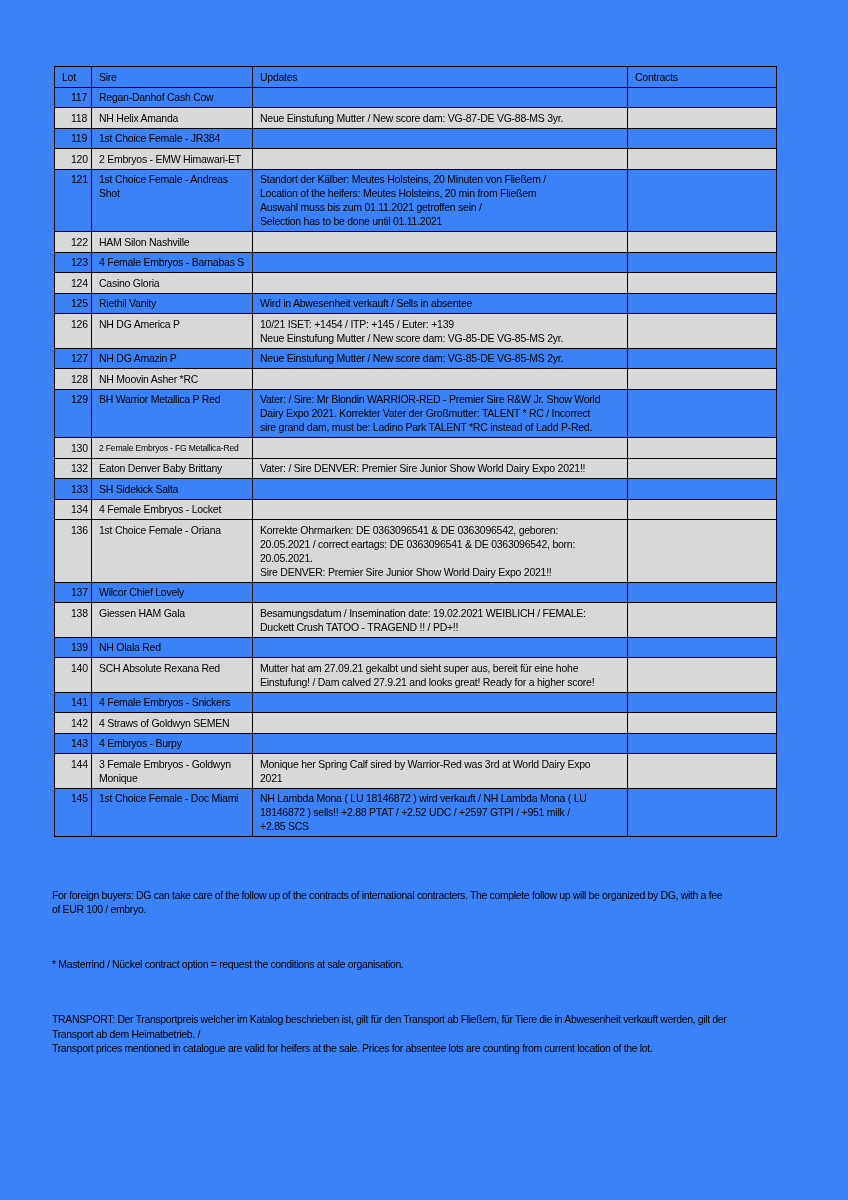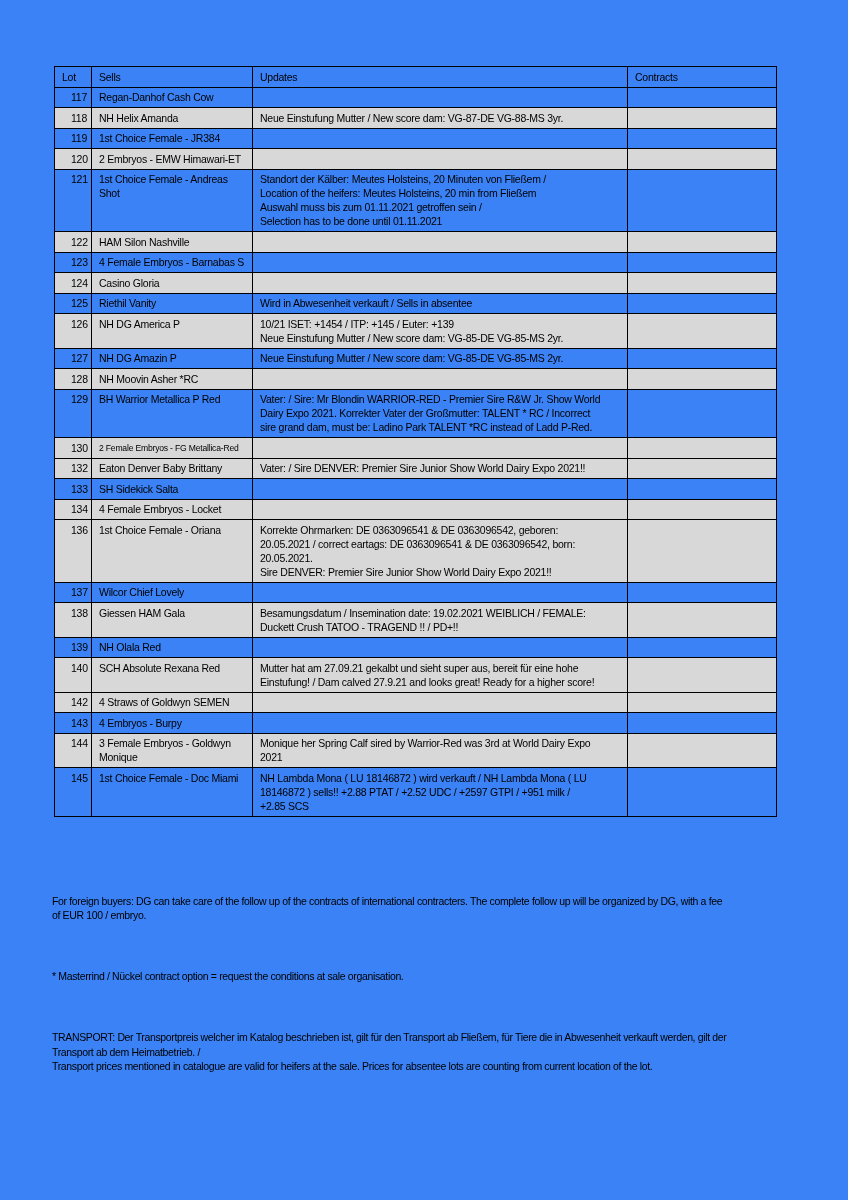--- a/index.html
+++ b/index.html
@@ -57,39 +57,39 @@
     position: absolute;
     left: 52px;
     top: 861px;
     width: 788px;
     font-size: 10.5px;
     line-height: 14.5px;
     letter-spacing: -0.35px;
     white-space: pre-line;
   }
   .footer-notes p {
-    margin: 18px 0 14px 0;
+    margin: 12px 0 14px 0;
   }
 </style>
 </head>
 <body>
 
 <div class="page">
 
   <table class="lots">
     <colgroup>
       <col style="width:37px">
       <col style="width:161px">
       <col style="width:375px">
       <col style="width:149px">
     </colgroup>
     <thead>
       <tr>
         <th>Lot</th>
-        <th>Sells</th>
+        <th>Sire</th>
         <th>Updates</th>
         <th>Contracts</th>
       </tr>
     </thead>
     <tbody>
         <tr>
           <td class="lot">117</td>
           <td>Regan-Danhof Cash Cow</td>
           <td></td>
           <td></td>
@@ -223,20 +223,26 @@
           <td class="lot">139</td>
           <td>NH Olala Red</td>
           <td></td>
           <td></td>
         </tr>
         <tr class="shaded">
           <td class="lot">140</td>
           <td>SCH Absolute Rexana Red</td>
           <td>Mutter hat am 27.09.21 gekalbt und sieht super aus, bereit für eine hohe
 Einstufung! / Dam calved 27.9.21 and looks great! Ready for a higher score!</td>
+          <td></td>
+        </tr>
+        <tr>
+          <td class="lot">141</td>
+          <td>4 Female Embryos - Snickers</td>
+          <td></td>
           <td></td>
         </tr>
         <tr class="shaded">
           <td class="lot">142</td>
           <td>4 Straws of Goldwyn SEMEN</td>
           <td></td>
           <td></td>
         </tr>
         <tr>
           <td class="lot">143</td>

